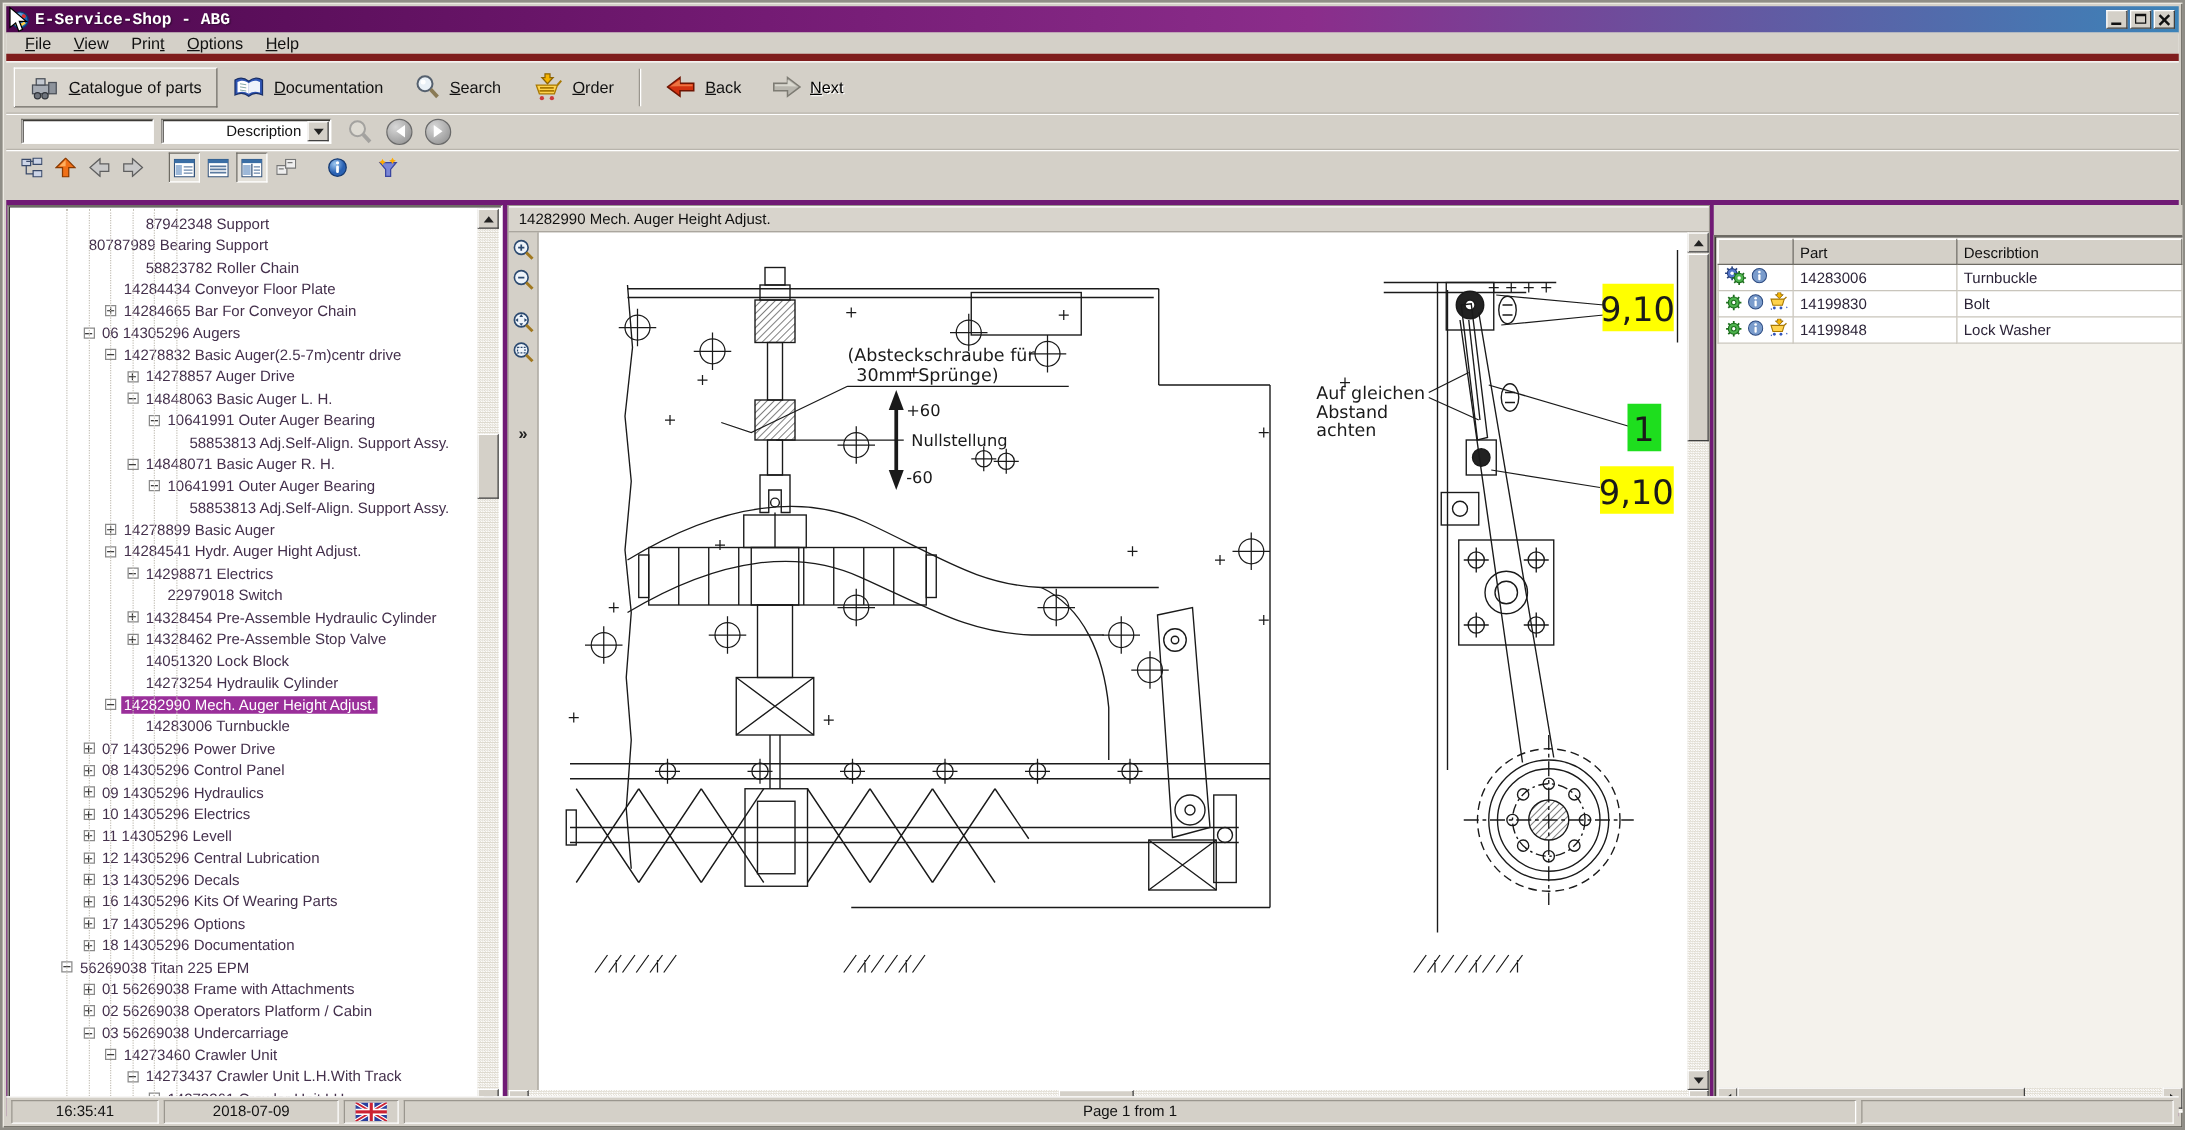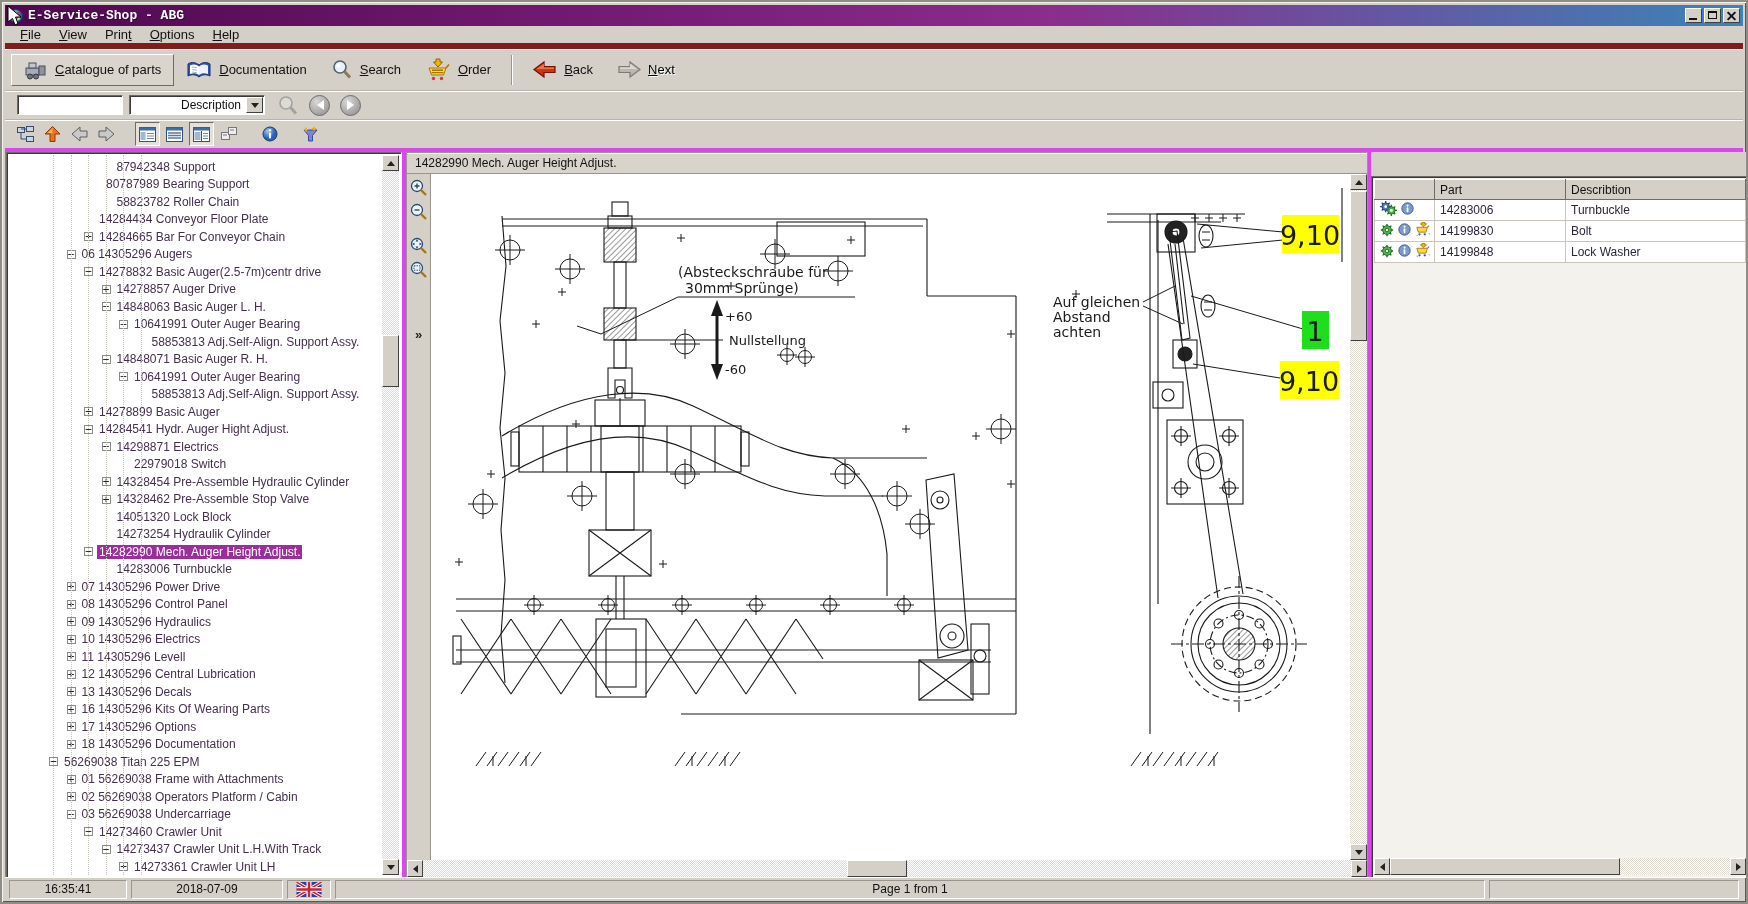--- a/index.html
+++ b/index.html
@@ -45,21 +45,21 @@
     border:1px solid #6a6a6a; display:flex; align-items:center; justify-content:center; margin-left:4px; }
   .tri-l { width:0;height:0;border:5px solid transparent;border-right:7px solid #fff;margin-left:-4px; }
   .tri-r { width:0;height:0;border:5px solid transparent;border-left:7px solid #fff;margin-right:-4px; }
   
   .toolbar3 { position:absolute; left:3px; right:3px; top:118px; height:28px; background:#d4d0c8;
     display:flex; align-items:center; gap:2px; padding-left:8px; box-shadow:inset 0 1px 0 #fff; }
   .ibtn { width:25px; height:24px; display:flex; align-items:center; justify-content:center; }
   .ibtn.pressed { border:1px solid; border-color:#6e6b64 #fff #fff #6e6b64; background:#e4e1da; }
   .ibtn.gap { margin-left:14px; }
   
-  .main { position:absolute; left:3px; right:3px; top:146px; height:733px; background:#d946ef; }
+  .main { position:absolute; left:3px; right:3px; top:158px; height:733px; background:#701a75; }
   .treepanel { position:absolute; left:1px; top:4px; width:396px; height:726px; background:#fff;
     border:1px solid; border-color:#6e6b64 #fff #fff #6e6b64; box-shadow:inset 1px 1px 0 #3c3a36; }
   .treeview { position:absolute; left:2px; top:2px; right:19px; bottom:2px; overflow:hidden; padding-top:3px; font-size:12px; }
   .guide { position:absolute; top:0; bottom:0; width:1px; border-left:1px dotted #c7c3ba; }
   .trow { display:flex; align-items:center; height:17.5px; white-space:nowrap; }
   .ebox { width:9px; height:9px; border:1px solid #8a8a8a; background:#fff; color:#222; font-size:11px; line-height:7px;
     text-align:center; margin-right:4px; flex:0 0 9px; font-family:"DejaVu Sans Mono",monospace; }
   .ebox.hidden { visibility:hidden; }
   .tlabel { color:#44304c; padding:0 2px; }
   .tlabel.sel { background:#9a2f9a; color:#fff; }
@@ -315,21 +315,21 @@
         <div class="guide" style="left:44px"></div>
         <div class="guide" style="left:62px"></div>
         <div class="guide" style="left:79px"></div>
         <div class="guide" style="left:97px"></div>
         <div class="guide" style="left:114px"></div>
         <div class="guide" style="left:132px"></div>
       <div class="trow" style="padding-left: 92.5px;">
             <span class="ebox hidden"></span>
             <span class="tlabel">87942348 Support</span>
           </div>
-          <div class="trow" style="padding-left: 82px;">
+          <div class="trow" style="padding-left: 47px;">
             <span class="ebox hidden"></span>
             <span class="tlabel">80787989 Bearing Support</span>
           </div>
           <div class="trow" style="padding-left: 92.5px;">
             <span class="ebox hidden"></span>
             <span class="tlabel">58823782 Roller Chain</span>
           </div>
           <div class="trow" style="padding-left: 75px;">
             <span class="ebox hidden"></span>
             <span class="tlabel">14284434 Conveyor Floor Plate</span>
@@ -850,21 +850,21 @@
           <div class="sbtn-h sb-rt">
               <span class="tri-rt"></span>
             </div>
         </div>
       </div>
     </div>
   </div>
 
   <div class="statusbar">
     <div class="spanel" style="width:118px">16:35:41</div>
-    <div class="spanel" style="width:152px">2018-07-09</div>
+    <div class="spanel" style="width:140px">2018-07-09</div>
     <div class="spanel" style="width:44px">
       <svg width="30" height="15" viewBox="0 0 30 18">
         <rect width="30" height="18" fill="#2b3f9e"></rect>
         <path d="M0,0 L30,18 M30,0 L0,18" stroke="#fff" stroke-width="4"></path>
         <path d="M0,0 L30,18 M30,0 L0,18" stroke="#cc2233" stroke-width="1.8"></path>
         <rect x="12" width="6" height="18" fill="#fff"></rect>
           <rect y="6" width="30" height="6" fill="#fff"></rect>
         <rect x="13.5" width="3" height="18" fill="#cc2233"></rect>
           <rect y="7.5" width="30" height="3" fill="#cc2233"></rect>
       </svg>

